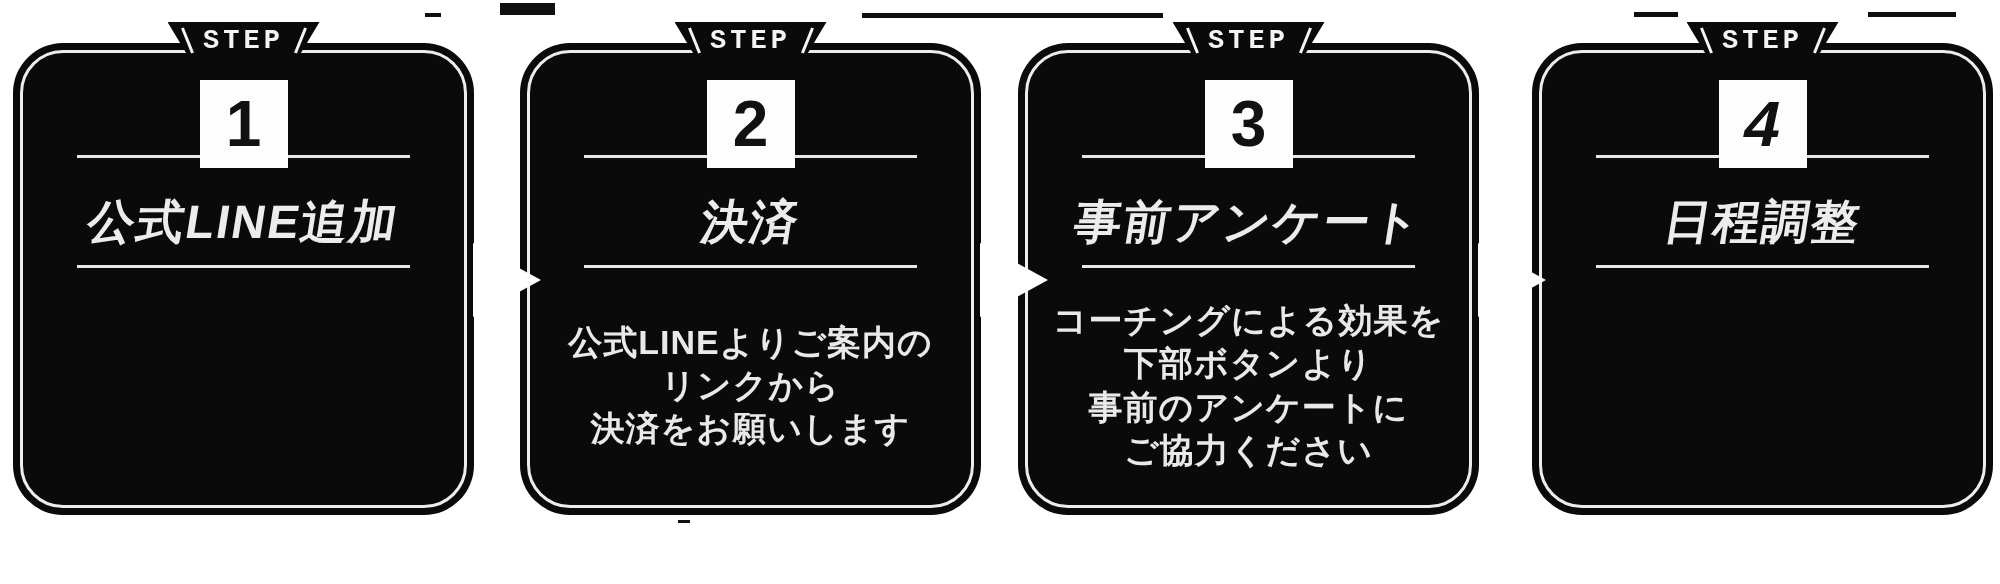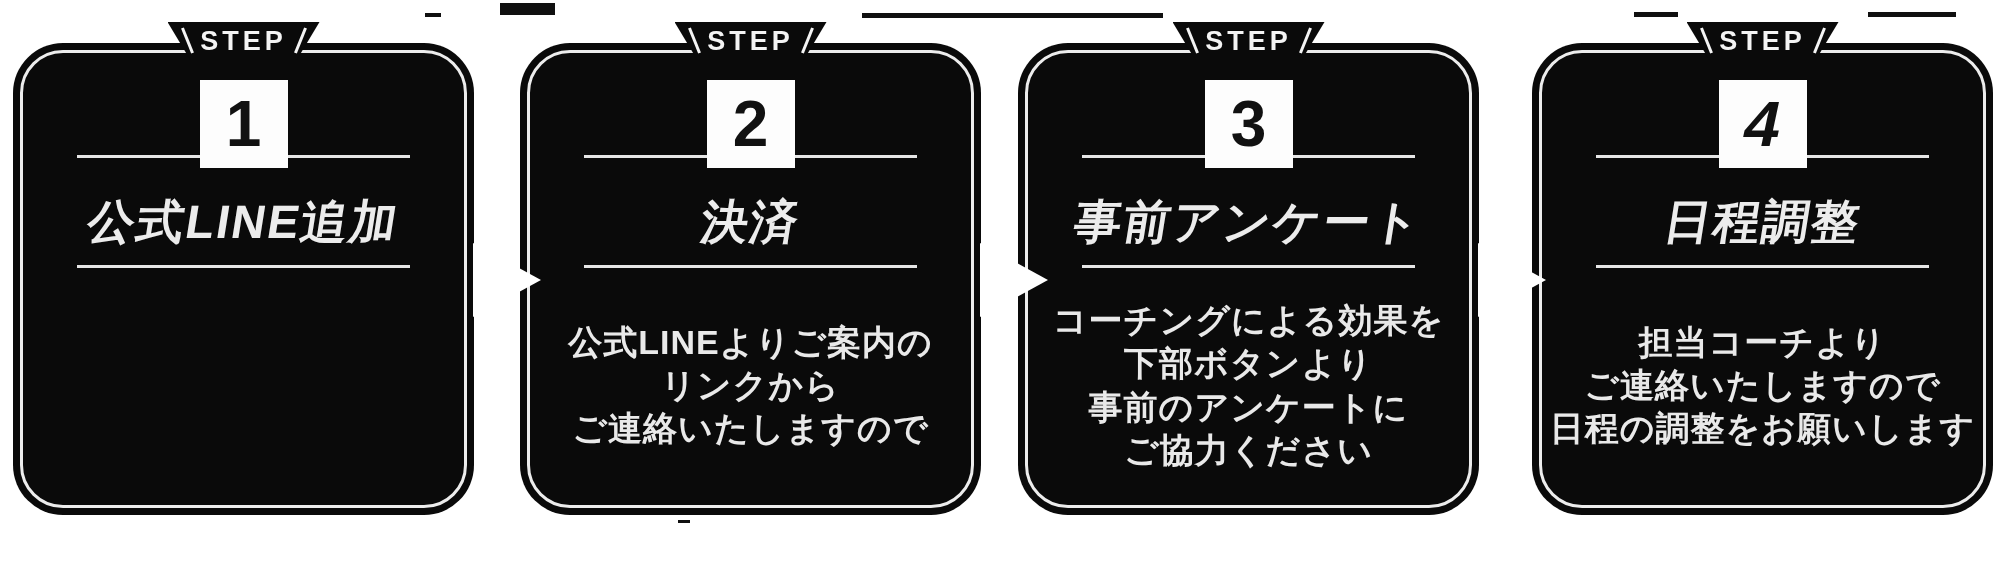--- a/index.html
+++ b/index.html
@@ -30,21 +30,21 @@
   
   .banner {
     position:absolute; top:-21px; left:50%;
     transform:translateX(-50%);
     width:152px; height:38px;
     background:#0a0a0a;
     clip-path:polygon(0 0, 100% 0, 85% 100%, 15% 100%);
     display:flex; align-items:center; justify-content:center;
     z-index:3;
     color:#f4f4f4;
-    font-size:27px; font-weight:600; letter-spacing:4px;
+    font-size:27px; font-weight:600; letter-spacing:4px;font-family:Liberation Mono, monospace;
   }
   .slash {
     position:absolute; top:5px;
     width:3px; height:27px;
     background:#f4f4f4;
   }
   .slash-l { left:18px;  transform:rotate(-22deg); }
   .slash-r { right:18px; transform:rotate(22deg); }
 
   
@@ -136,21 +136,21 @@
       <span class="slash slash-r"></span>
     </div>
     <div class="num-line"></div>
     <div class="num-square">
       <span class="num">2</span>
     </div>
     <div class="title">決済</div>
     <div class="title-underline"></div>
     <div class="desc">公式LINEよりご案内の
 リンクから
-ご連絡いたしますので</div>
+決済をお願いします</div>
   </div>
 
   <div class="card" style="left:1018px">
     <div class="banner">
       <span class="slash slash-l"></span>
       <span class="banner-label">STEP</span>
       <span class="slash slash-r"></span>
     </div>
     <div class="num-line"></div>
     <div class="num-square">
@@ -169,23 +169,20 @@
       <span class="slash slash-l"></span>
       <span class="banner-label">STEP</span>
       <span class="slash slash-r"></span>
     </div>
     <div class="num-line"></div>
     <div class="num-square">
       <span class="num num-i">4</span>
     </div>
     <div class="title">日程調整</div>
     <div class="title-underline"></div>
-    <div class="desc">担当コーチより
-ご連絡いたしますので
-日程の調整をお願いします</div>
   </div>
 
   <div class="arrow arrow-1"></div>
   <div class="arrow arrow-2"></div>
   <div class="arrow arrow-3"></div>
 
   <div class="noise n1"></div>
   <div class="noise n2"></div>
   <div class="noise n3"></div>
   <div class="noise n4"></div>

